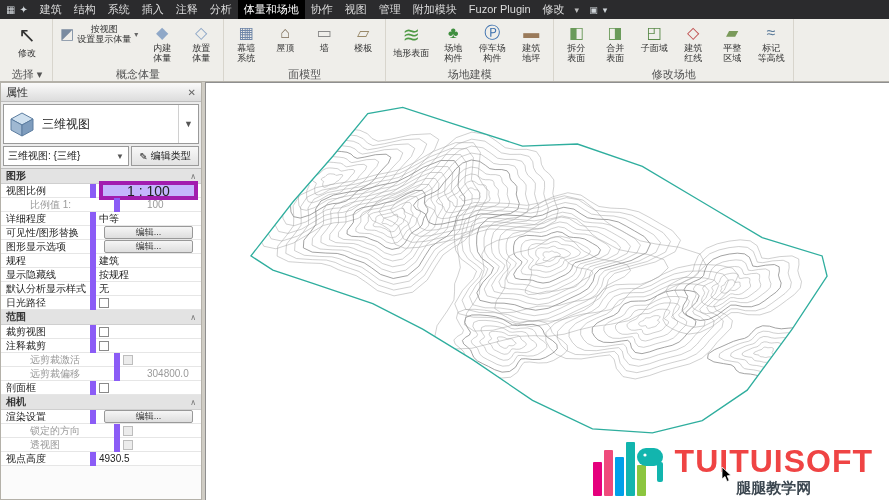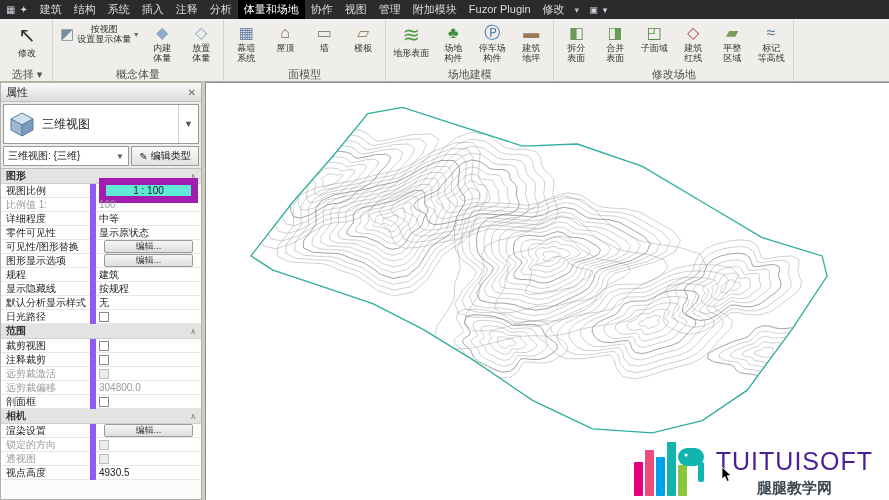--- a/index.html
+++ b/index.html
@@ -38,31 +38,31 @@
   .view-row{display:flex;gap:2px;margin:0 2px 2px 2px;height:20px;}
   .view-select{flex:1;background:#fff;border:1px solid #9a9a9a;font-size:10px;display:flex;align-items:center;justify-content:space-between;padding:0 4px;color:#222;}
   .view-select .vs-caret{font-size:8px;color:#555;}
   .edit-type{width:68px;font-size:10px;background:linear-gradient(#f8f8f8,#e2e2e2);border:1px solid #9a9a9a;display:flex;align-items:center;justify-content:center;gap:3px;color:#222;cursor:default;}
   .grid{flex:1;background:#fbfbfb;border-top:1px solid #bdbdbd;overflow:hidden;font-size:10px;}
   .psection{height:14px;background:#e3e3e3;border-bottom:1px solid #cfcfcf;display:flex;align-items:center;justify-content:space-between;padding:0 5px;font-weight:bold;color:#333;}
   .sec-caret{font-weight:normal;color:#777;font-size:8px;}
   .prow{display:flex;height:13px;border-bottom:1px solid #e6e6e6;align-items:center;background:#fff;}
   .plabel{width:95px;padding-left:5px;border-right:6px solid #8b5cf6;color:#222;white-space:nowrap;overflow:hidden;box-sizing:border-box;}
   .pvalue{flex:1;display:flex;align-items:center;padding:0 3px;color:#222;overflow:hidden;}
-  .muted{color:#9a9a9a;}
-  .pselect{width:100%;height:11px;border:7px solid #a21caf;background:#5eead4;display:flex;align-items:center;justify-content:center;font-size:10px;}
+  .muted{color:#9a9a9a;margin-left:24px;}
+  .pselect{width:100%;height:11px;border:4px solid #a21caf;background:#c4b5fd;display:flex;align-items:center;justify-content:center;font-size:14px;}
   .pbtn{margin:0 auto;width:88%;height:11px;background:linear-gradient(#f6f6f6,#dedede);border:1px solid #999;border-radius:2px;display:flex;align-items:center;justify-content:center;font-size:9px;color:#333;cursor:default;}
   .pcheck{width:10px;height:10px;border:1px solid #8a8a8a;background:#fff;box-sizing:border-box;}
   .pcheck.cmuted{background:#ececec;border-color:#bdbdbd;}
   
   .canvas{flex:1;position:relative;background:#ffffff;border:1px solid #8f8f8f;border-right:none;border-bottom:none;overflow:hidden;}
   #terrain{position:absolute;left:0;top:0;width:100%;height:100%;}
   .watermark{position:absolute;right:16px;bottom:2px;display:flex;align-items:flex-end;gap:10px;}
   .wm-text{display:flex;flex-direction:column;align-items:center;}
-  .wm-brand{font-size:25px;font-weight:normal;color:#4c1d95;letter-spacing:1px;line-height:34px;}
+  .wm-brand{font-size:32px;font-weight:bold;color:#ef4444;letter-spacing:1px;line-height:34px;}
   .wm-sub{font-size:15px;font-weight:bold;color:#3c4750;margin-top:1px;}
   .cursor{position:absolute;left:515px;top:384px;width:12px;height:16px;}
 </style>
 </head>
 <body>
 
 <div id="app">
 
   <div class="tabbar">
     <div class="appicons">
@@ -229,24 +229,20 @@
               <div class="pselect">1 : 100</div>
             </div>
           </div>
           <div class="prow">
             <div class="plabel muted">比例值    1:</div>
             <div class="pvalue muted">100</div>
           </div>
           <div class="prow">
             <div class="plabel">详细程度</div>
             <div class="pvalue">中等</div>
-          </div>
-          <div class="prow">
-            <div class="plabel">零件可见性</div>
-            <div class="pvalue">显示原状态</div>
           </div>
           <div class="prow">
             <div class="plabel">可见性/图形替换</div>
             <div class="pvalue">
               <div class="pbtn">编辑...</div>
             </div>
           </div>
           <div class="prow">
             <div class="plabel">图形显示选项</div>
             <div class="pvalue">

